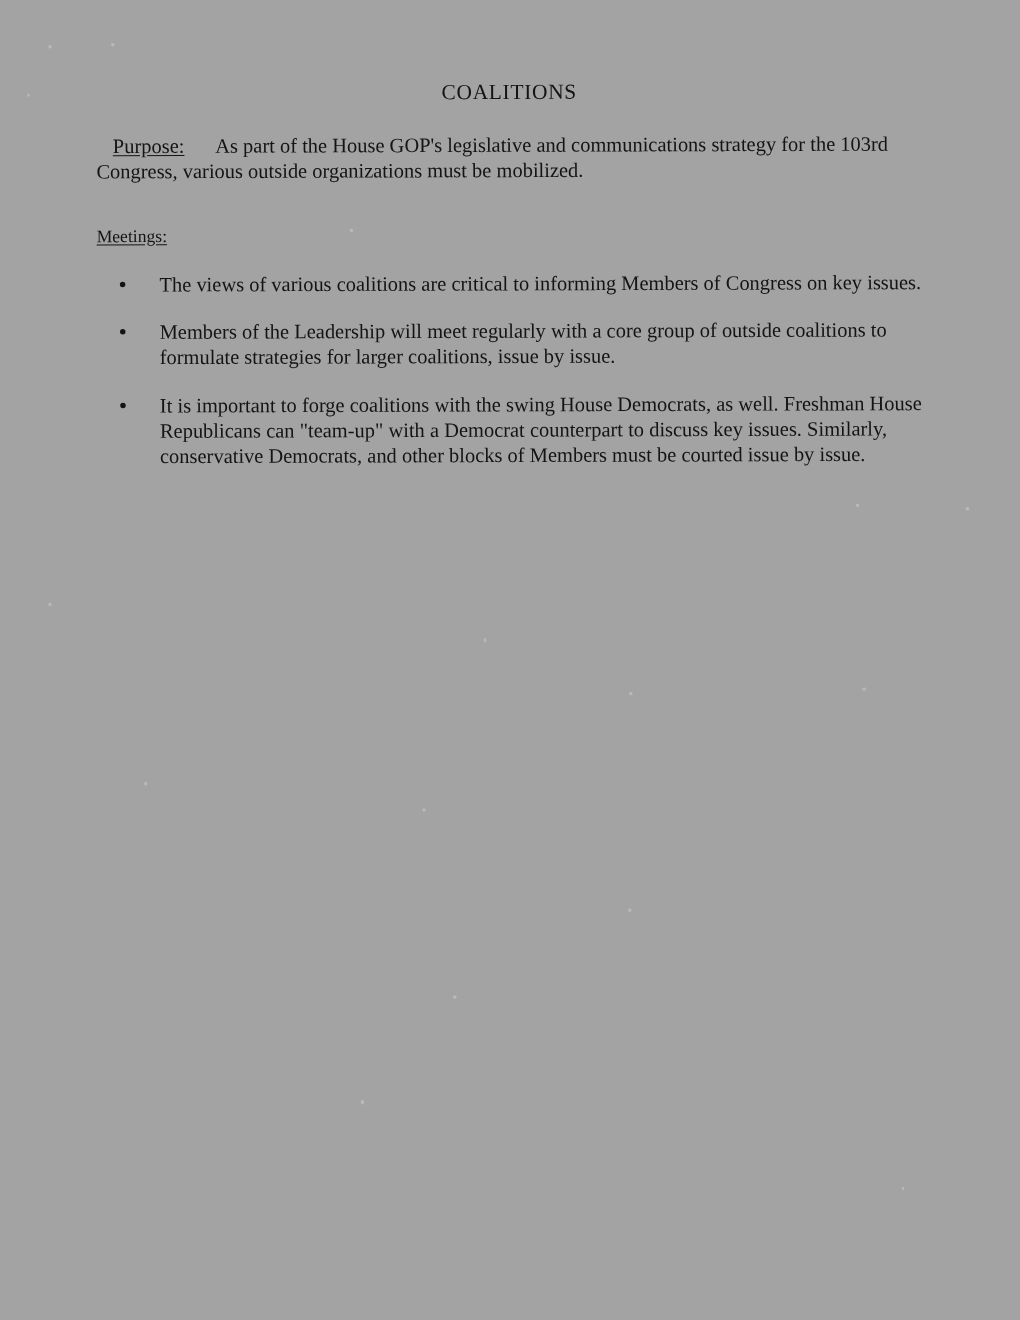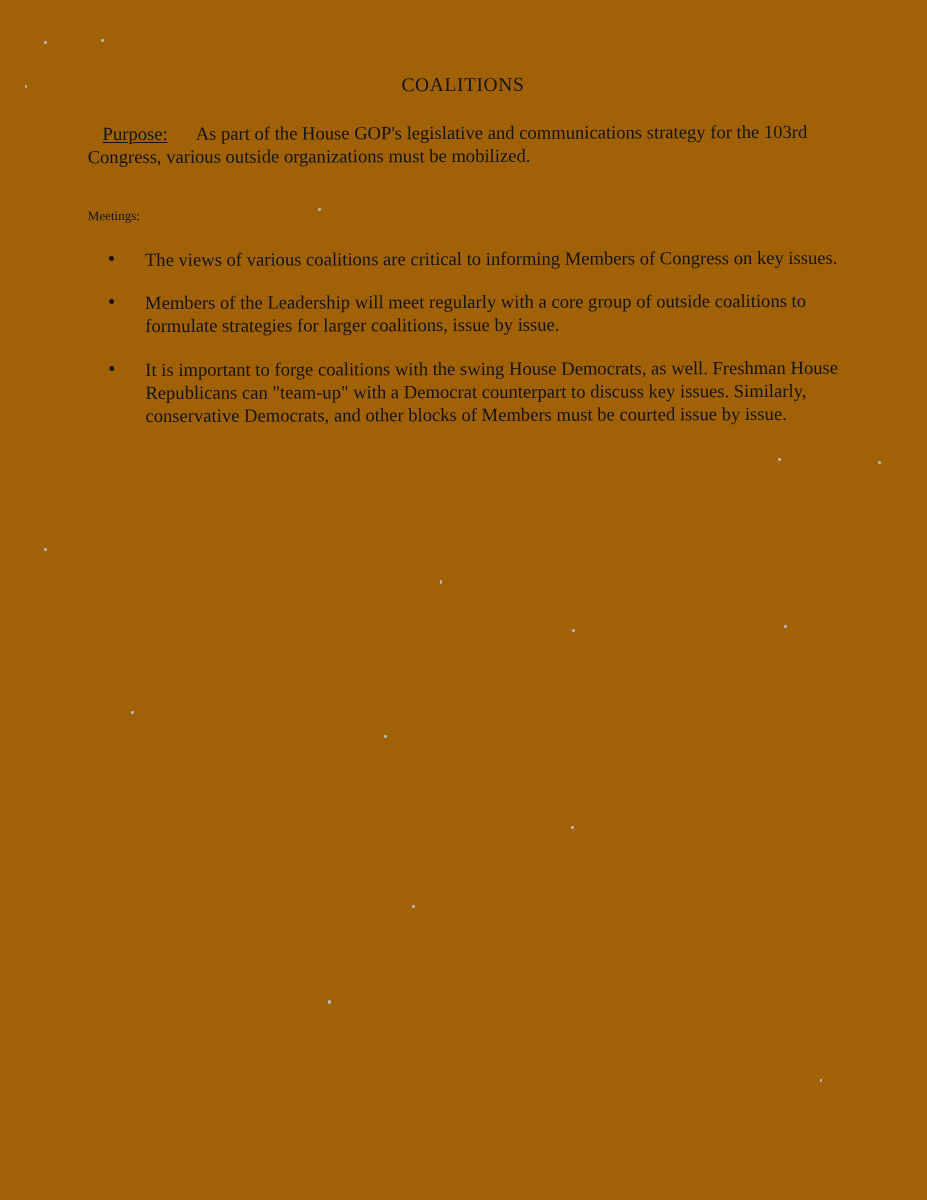--- a/index.html
+++ b/index.html
@@ -4,21 +4,21 @@
 <style>
   html, body {
     margin: 0;
     padding: 0;
     background: #ffffff;
   }
   .page {
     position: relative;
     width: 927px;
     height: 1200px;
-    background: #a16207;
+    background: #a3a3a3;
     overflow: hidden;
     font-family: "Liberation Serif", "DejaVu Serif", serif;
     color: #141414;
     -webkit-font-smoothing: antialiased;
   }
 
   
   .typed-block {
     position: absolute;
     left: 0;
@@ -58,22 +58,23 @@
   }
   .purpose-gap {
     display: inline-block;
     width: 28px;
   }
 
   .meetings-heading {
     position: absolute;
     left: 88px;
     top: 203px;
-    font-size: 13px;
+    font-size: 16px;
     line-height: 23.2px;
+    text-decoration: underline;
     text-underline-offset: 2px;
   }
 
   .bullet-list {
     position: absolute;
     left: 88px;
     top: 247px;
     width: 760px;
   }
   .bullet-item {

